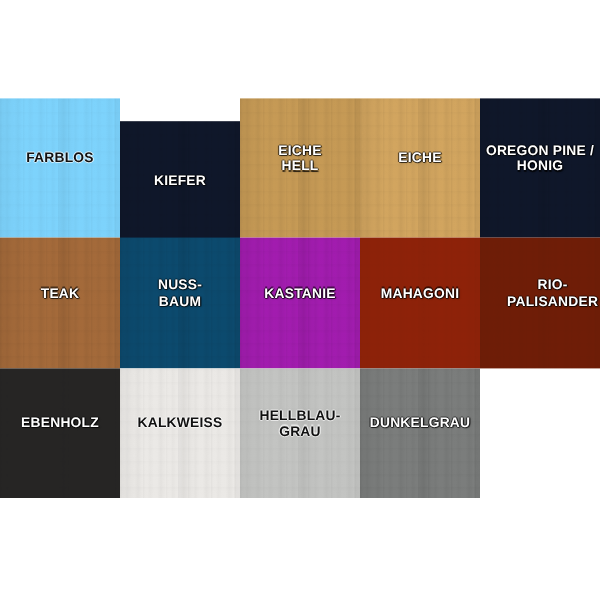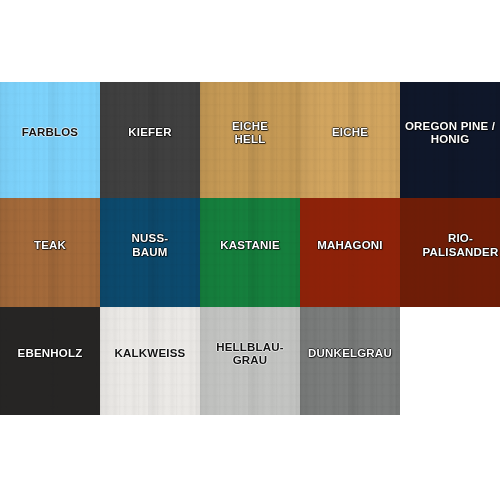--- a/index.html
+++ b/index.html
@@ -107,21 +107,21 @@
 </style>
 </head>
 <body>
 
 <div id="chart">
     <div class="swatch-row row-1">
       <div class="swatch" style="background: #7dd3fc;">
         <div class="grain grain-light"></div>
         <div class="swatch-label dark-text">FARBLOS</div>
       </div>
-      <div class="swatch" style="background: #404040;">
+      <div class="swatch" style="background: #0f172a; margin-top: 19px;">
         <div class="grain"></div>
         <div class="swatch-label">KIEFER</div>
       </div>
       <div class="swatch" style="background: rgb(198, 154, 85);">
         <div class="grain"></div>
         <div class="swatch-label">EICHE
 HELL</div>
       </div>
       <div class="swatch" style="background: rgb(210, 165, 95);">
         <div class="grain"></div>
@@ -136,21 +136,21 @@
     <div class="swatch-row row-2">
       <div class="swatch" style="background: rgb(164, 106, 58);">
         <div class="grain"></div>
         <div class="swatch-label">TEAK</div>
       </div>
       <div class="swatch" style="background: #0c4a6e;">
         <div class="grain"></div>
         <div class="swatch-label">NUSS-
 BAUM</div>
       </div>
-      <div class="swatch" style="background: #15803d;">
+      <div class="swatch" style="background: #a21caf;">
         <div class="grain"></div>
         <div class="swatch-label">KASTANIE</div>
       </div>
       <div class="swatch" style="background: rgb(142, 34, 9);">
         <div class="grain grain-flat"></div>
         <div class="swatch-label">MAHAGONI</div>
       </div>
       <div class="swatch" style="background: rgb(111, 29, 7); padding-left: 21px;">
         <div class="grain grain-flat"></div>
         <div class="swatch-label">RIO-

